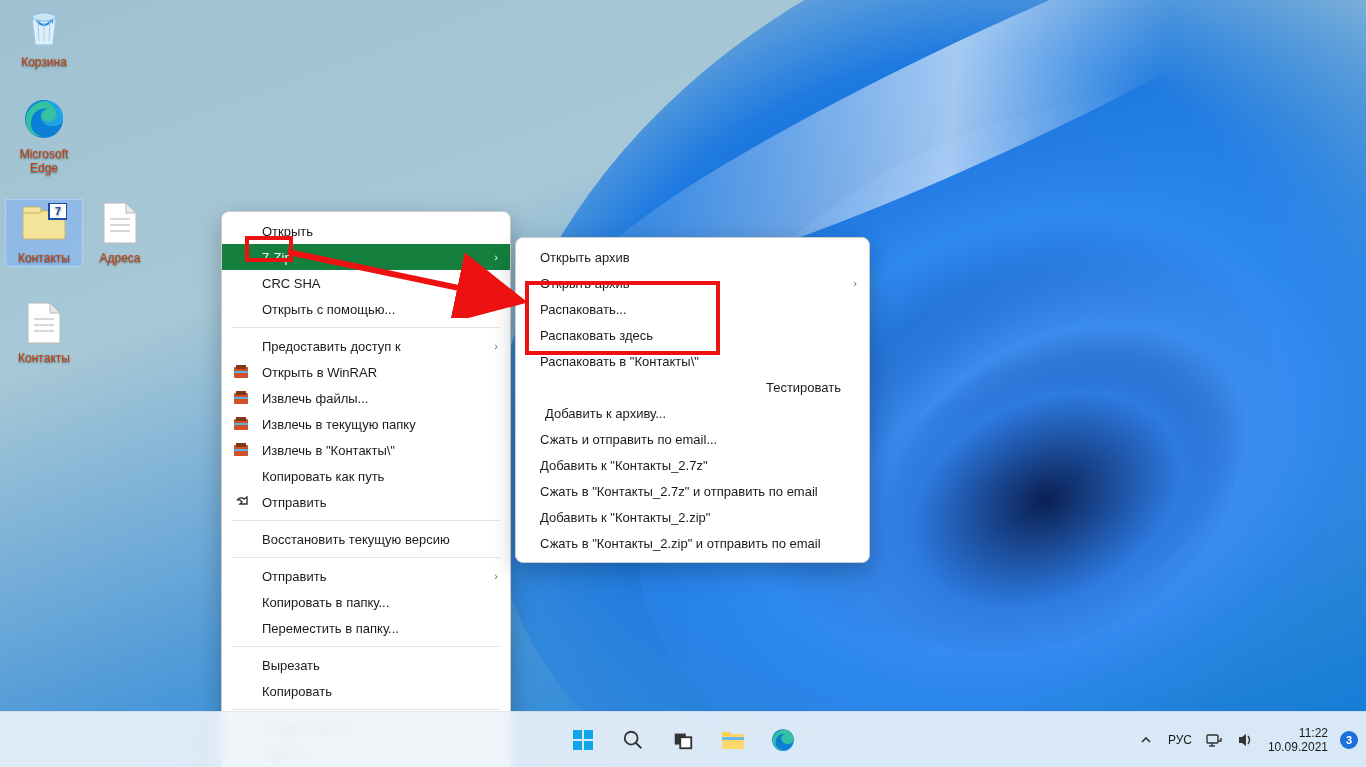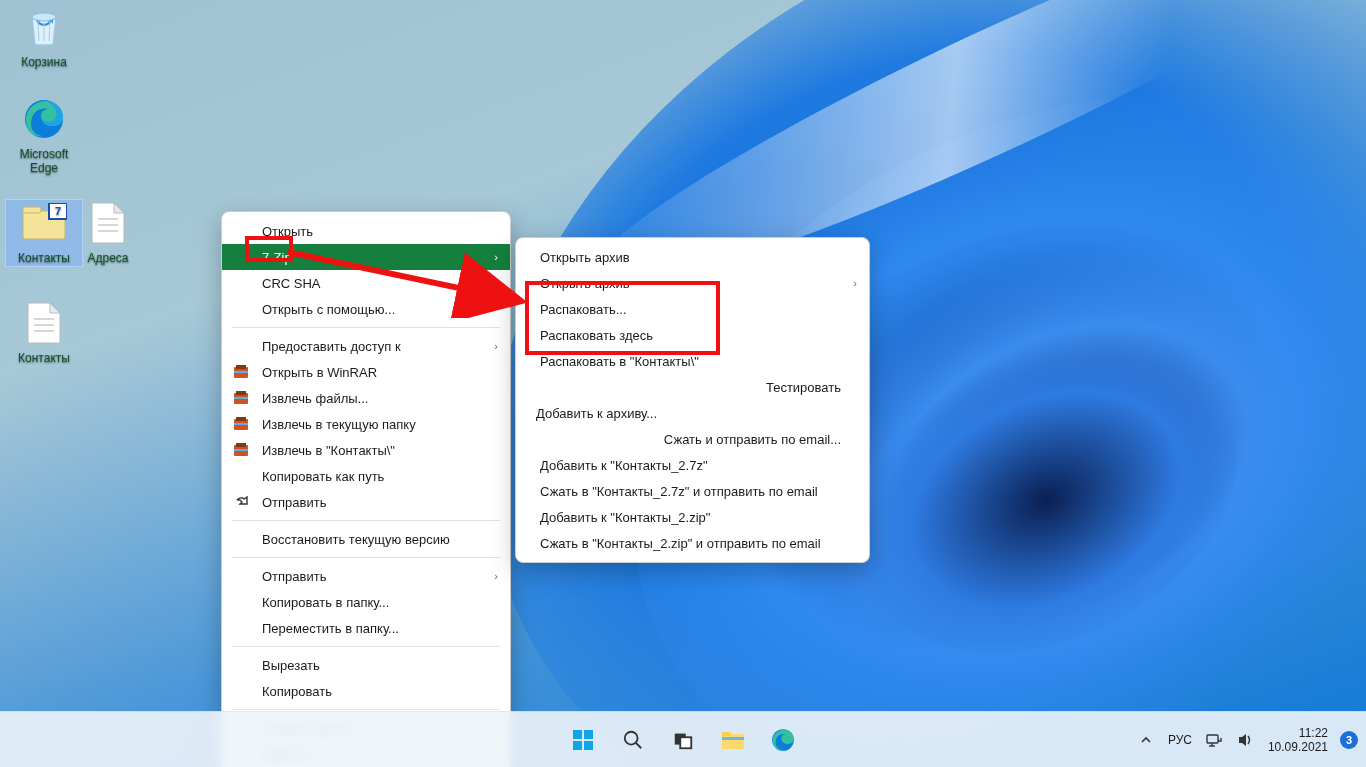--- a/index.html
+++ b/index.html
@@ -29,21 +29,21 @@
 .s4 { width: 400px; height: 280px; right: 120px; top: 360px;
   background: radial-gradient(ellipse at 50% 50%, #0a1f52 0%, #2e7be2 50%, transparent 75%);
 }
 .s5 { width: 900px; height: 120px; right: -80px; top: 30px;
   background: linear-gradient(120deg, transparent 0%, rgba(255,255,255,0.6) 45%, transparent 70%);
   border-radius: 60px;
   transform: rotate(-18deg);
 }
 
 .desktop { position: absolute; inset: 0; z-index: 1; }
-.dicon { position: absolute; width: 76px; text-align: center; color: #14532d; font-size: 12px;
+.dicon { position: absolute; width: 76px; text-align: center; color: #c2410c; font-size: 12px;
   text-shadow: 0 1px 2px rgba(0,0,0,0.6); cursor: default; }
 .dicon .img { width: 46px; height: 46px; margin: 0 auto 4px; display: flex; align-items: center; justify-content: center; }
 .dicon.selected { background: rgba(120,170,255,0.45); outline: 1px solid rgba(180,210,255,0.8); }
 .lbl { display: block; line-height: 14px; padding: 1px 2px; }
 
 .ctxmenu {
   position: absolute; background: #fff; border: 1px solid #ccc; border-radius: 8px;
   box-shadow: 0 8px 24px rgba(0,0,0,0.25);
   padding: 6px 0; z-index: 10; font-size: 13px; color: #1b1b1b;
 }
@@ -127,21 +127,21 @@
       <svg width="46" height="40" viewBox="0 0 46 40">
         <rect x="2" y="8" width="42" height="28" rx="2" fill="#f4e49a" stroke="#c9b566"></rect>
         <rect x="2" y="4" width="18" height="6" rx="2" fill="#f4e49a" stroke="#c9b566"></rect>
         <rect x="28" y="0" width="18" height="16" fill="#fff" stroke="#1a4ea8" stroke-width="2"></rect>
         <text x="37" y="12" font-size="11" font-weight="700" fill="#1a4ea8" text-anchor="middle">7</text>
       </svg>
     </div>
     <span class="lbl">Контакты</span>
   </div>
 
-  <div class="dicon" style="left:70px; top:200px;">
+  <div class="dicon" style="left:82px; top:200px;">
     <div class="img">
       <svg width="36" height="44" viewBox="0 0 36 44">
         <path d="M2 2 H24 L34 12 V42 H2 Z" fill="#fff" stroke="#b8b8b8"></path>
         <path d="M24 2 V12 H34 Z" fill="#e8e8e8" stroke="#b8b8b8"></path>
         <line x1="8" y1="18" x2="28" y2="18" stroke="#b0b0b0"></line>
         <line x1="8" y1="24" x2="28" y2="24" stroke="#b0b0b0"></line>
         <line x1="8" y1="30" x2="28" y2="30" stroke="#b0b0b0"></line>
       </svg>
     </div>
     <span class="lbl">Адреса</span>
@@ -277,24 +277,24 @@
     </div>
   <div class="item" style="padding-left:24px;">
       <span>Распаковать здесь</span>
     </div>
   <div class="item" style="padding-left:24px;">
       <span>Распаковать в "Контакты\"</span>
     </div>
   <div class="item" style="padding-left:24px;justify-content:flex-end;">
       <span>Тестировать</span>
     </div>
-  <div class="item" style="padding-left:20px;">
+  <div class="item" style="padding-left:29px;">
       <span>Добавить к архиву...</span>
     </div>
-  <div class="item" style="padding-left:24px;justify-content:flex-end;">
+  <div class="item" style="padding-left:24px;">
       <span>Сжать и отправить по email...</span>
     </div>
   <div class="item" style="padding-left:24px;">
       <span>Добавить к "Контакты_2.7z"</span>
     </div>
   <div class="item" style="padding-left:24px;">
       <span>Сжать в "Контакты_2.7z" и отправить по email</span>
     </div>
   <div class="item" style="padding-left:24px;">
       <span>Добавить к "Контакты_2.zip"</span>

